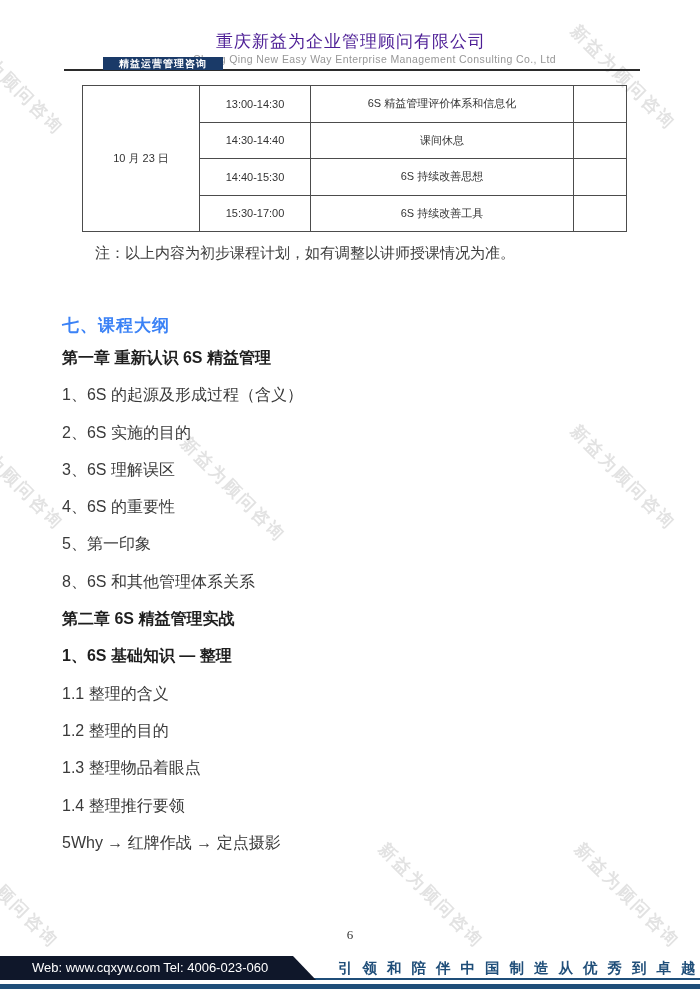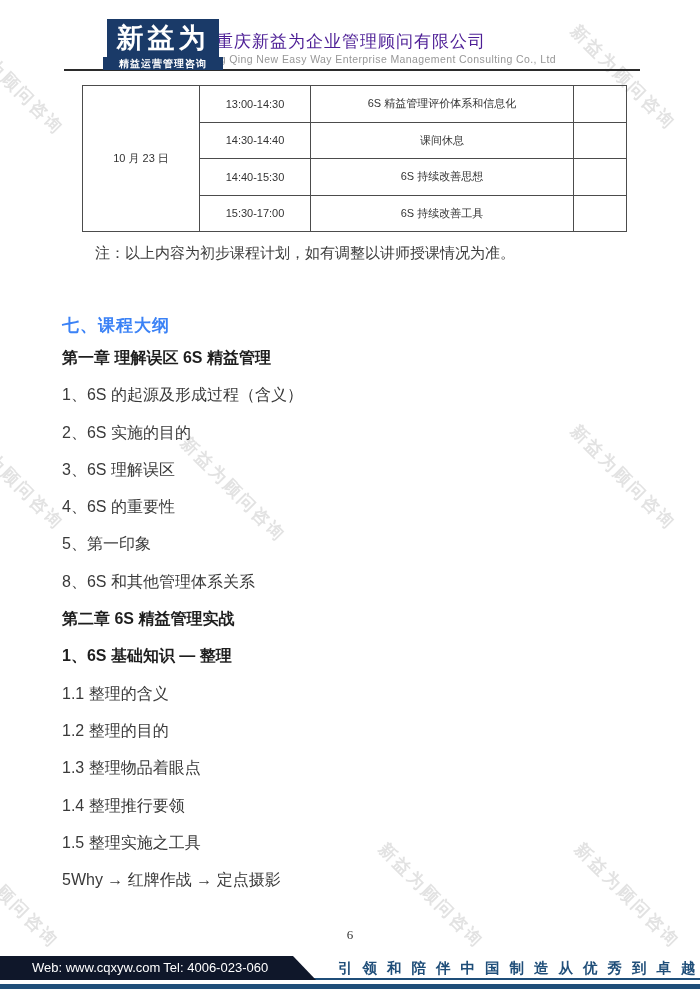--- a/index.html
+++ b/index.html
@@ -111,21 +111,20 @@
   <div class="wm" style="left:-30px;top:25px">新益为顾问咨询</div>
   <div class="wm" style="left:582px;top:20px">新益为顾问咨询</div>
   <div class="wm" style="left:-30px;top:420px">新益为顾问咨询</div>
   <div class="wm" style="left:192px;top:432px">新益为顾问咨询</div>
   <div class="wm" style="left:582px;top:420px">新益为顾问咨询</div>
   <div class="wm" style="left:-35px;top:838px">新益为顾问咨询</div>
   <div class="wm" style="left:390px;top:838px">新益为顾问咨询</div>
   <div class="wm" style="left:586px;top:838px">新益为顾问咨询</div>
 
   <div class="company-en">Chong Qing New Easy Way Enterprise Management Consulting Co., Ltd</div>
-  <div class="logo-box">新益为</div>
   <div class="logo-strip">精益运营管理咨询</div>
   <div class="company-cn">重庆新益为企业管理顾问有限公司</div>
   <div class="header-rule"></div>
 
   <table class="schedule">
     <tbody>
         <tr>
       <td class="c-date" rowspan="4">10 月 23 日</td>
       <td class="c-time">13:00-14:30</td>
       <td class="c-content">6S 精益管理评价体系和信息化</td>
@@ -146,34 +145,33 @@
       <td class="c-content">6S 持续改善工具</td>
       <td class="c-empty"></td>
     </tr>
   </tbody>
     </table>
 
   <div class="note">注：以上内容为初步课程计划，如有调整以讲师授课情况为准。</div>
 
   <div class="section-title">七、课程大纲</div>
   <div class="outline">
-    <div class="outline-item bold">第一章 理解误区 6S 精益管理</div>
+    <div class="outline-item bold">第一章 重新认识 6S 精益管理</div>
     <div class="outline-item">1、6S 的起源及形成过程（含义）</div>
     <div class="outline-item">2、6S 实施的目的</div>
     <div class="outline-item">3、6S 理解误区</div>
     <div class="outline-item">4、6S 的重要性</div>
     <div class="outline-item">5、第一印象</div>
     <div class="outline-item">8、6S 和其他管理体系关系</div>
     <div class="outline-item bold">第二章 6S 精益管理实战</div>
     <div class="outline-item bold">1、6S 基础知识 — 整理</div>
     <div class="outline-item">1.1 整理的含义</div>
     <div class="outline-item">1.2 整理的目的</div>
     <div class="outline-item">1.3 整理物品着眼点</div>
     <div class="outline-item">1.4 整理推行要领</div>
-    <div class="outline-item">1.5 整理实施之工具</div>
     <div class="outline-item">5Why → 红牌作战 → 定点摄影</div>
   </div>
 
   <div class="page-num">6</div>
   <div class="footer-rule"></div>
   <div class="footer-band">
     <span class="contact"><span>Web: www.cqxyw.com</span><span class="tel">Tel: 4006-023-060</span></span>
   </div>
   <div class="slogan">引领和陪伴中国制造从优秀到卓越</div>
   <div class="bottom-strip"></div>

